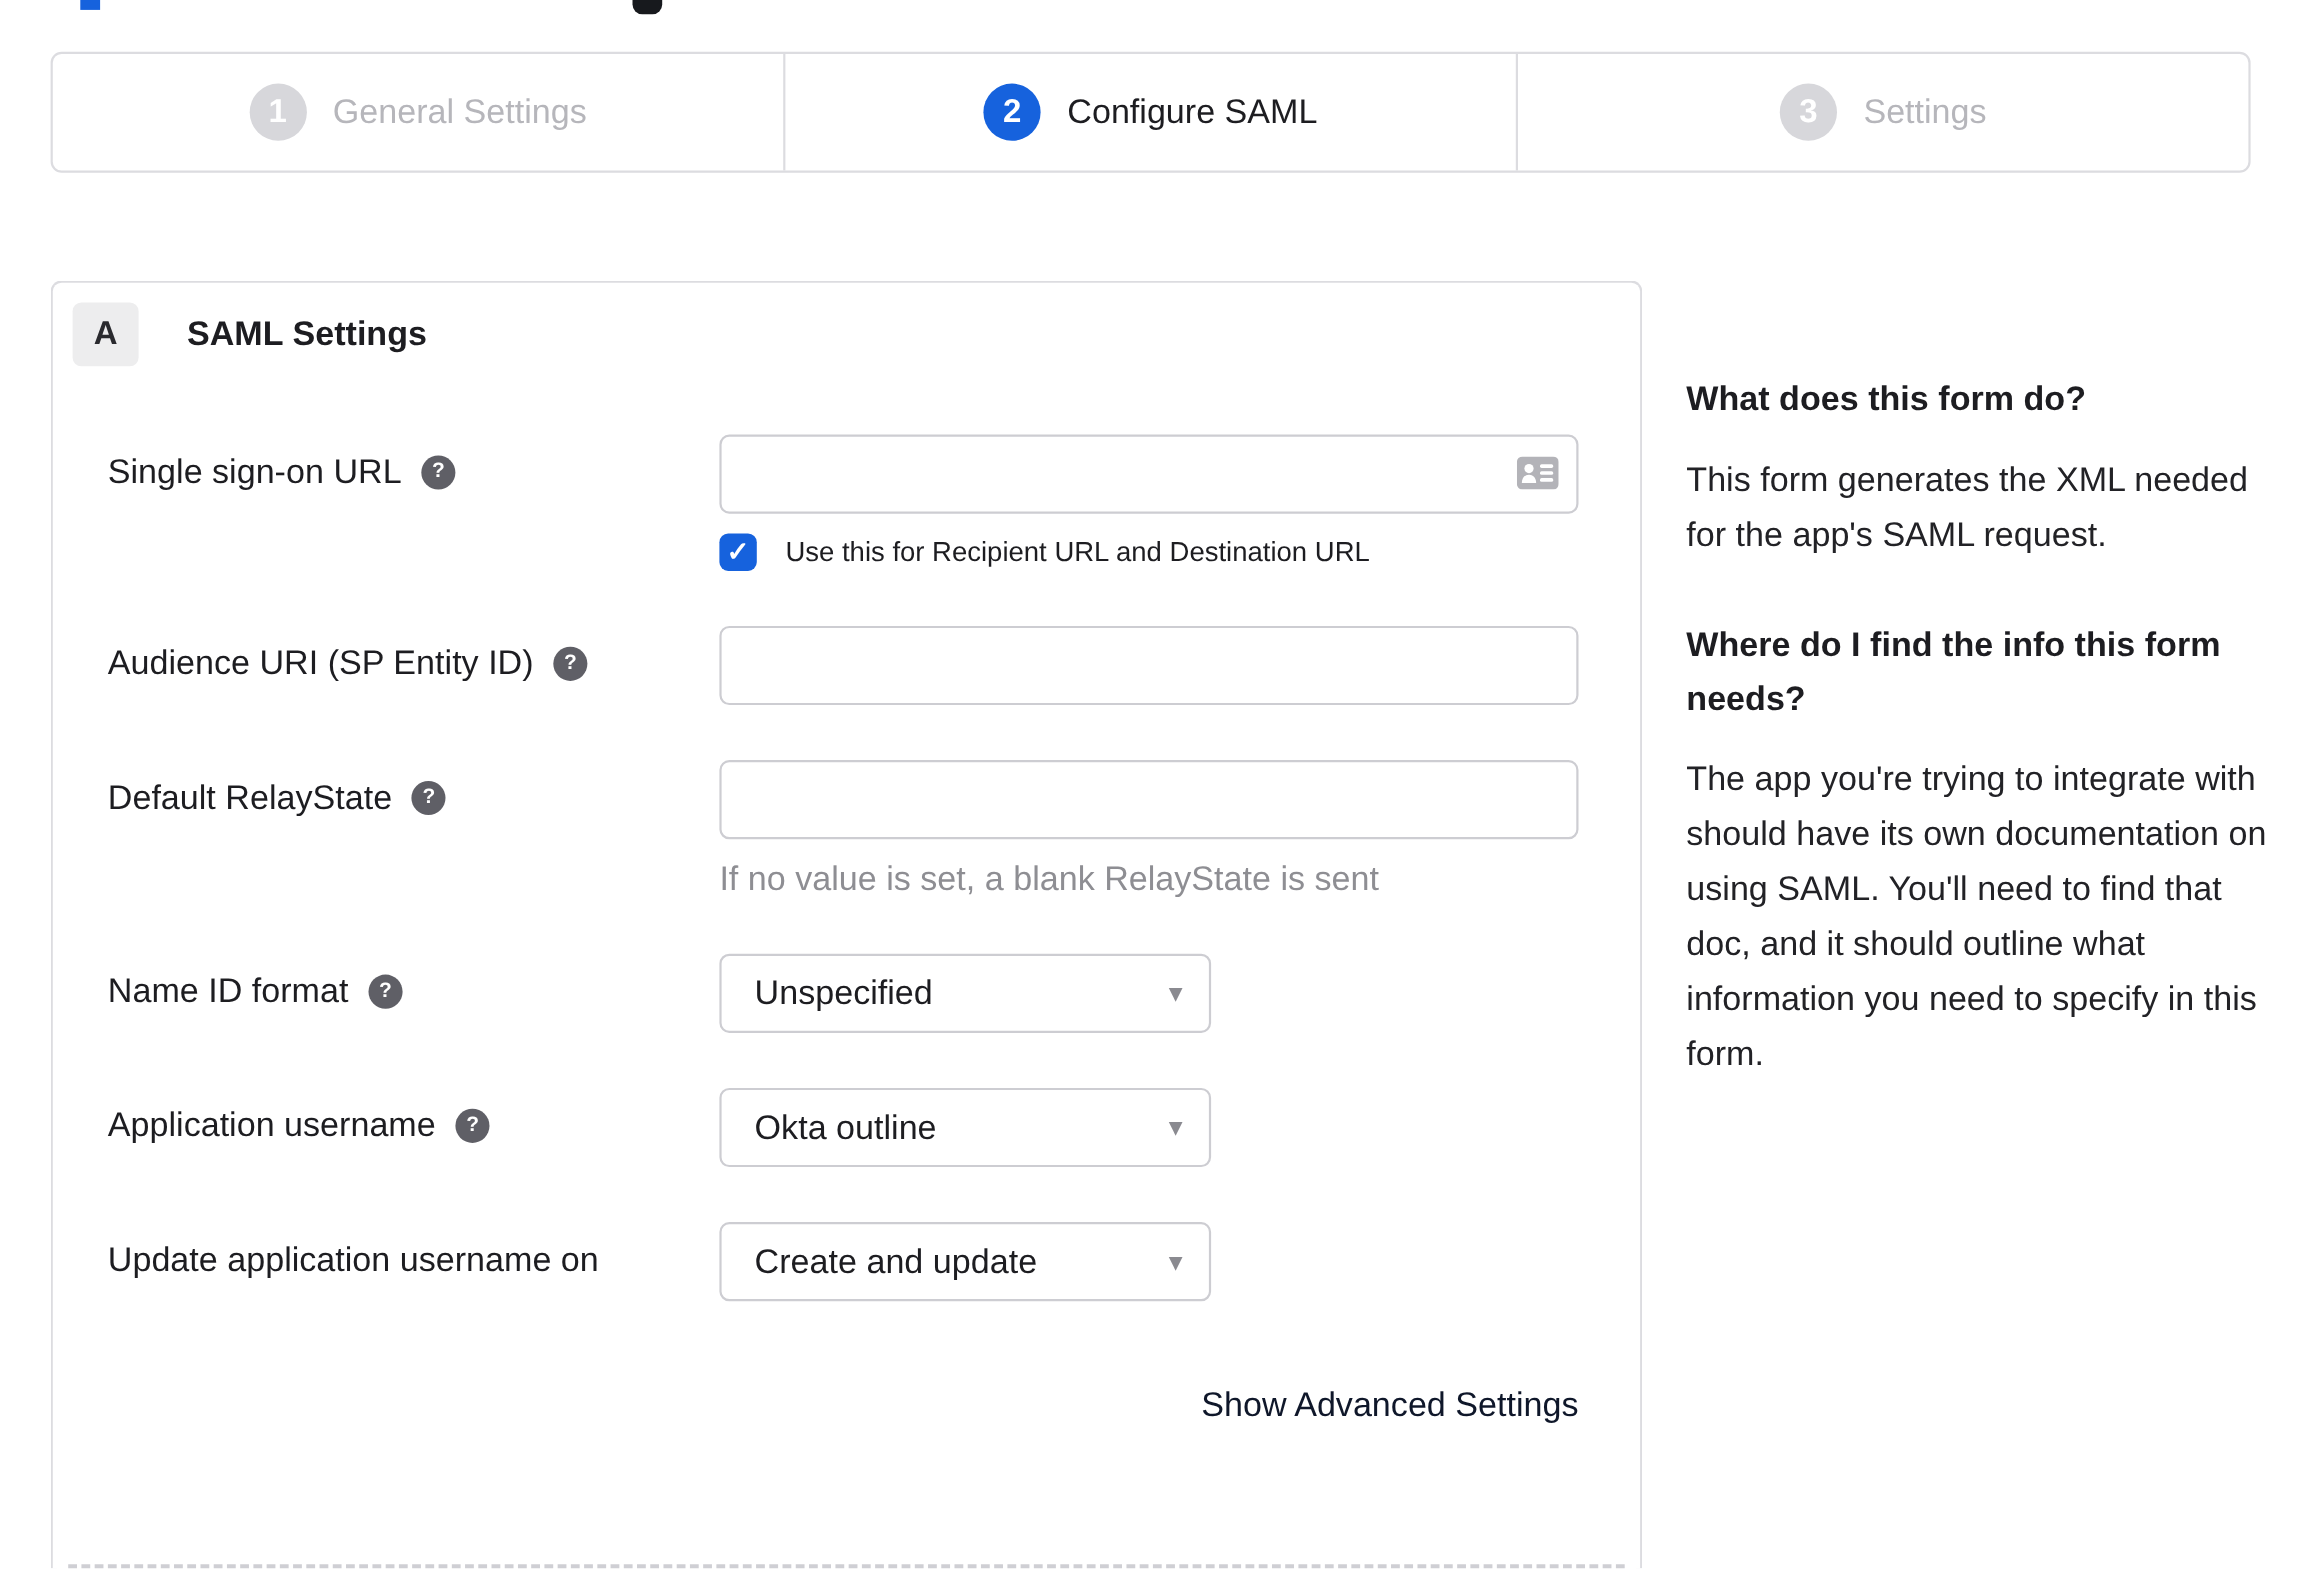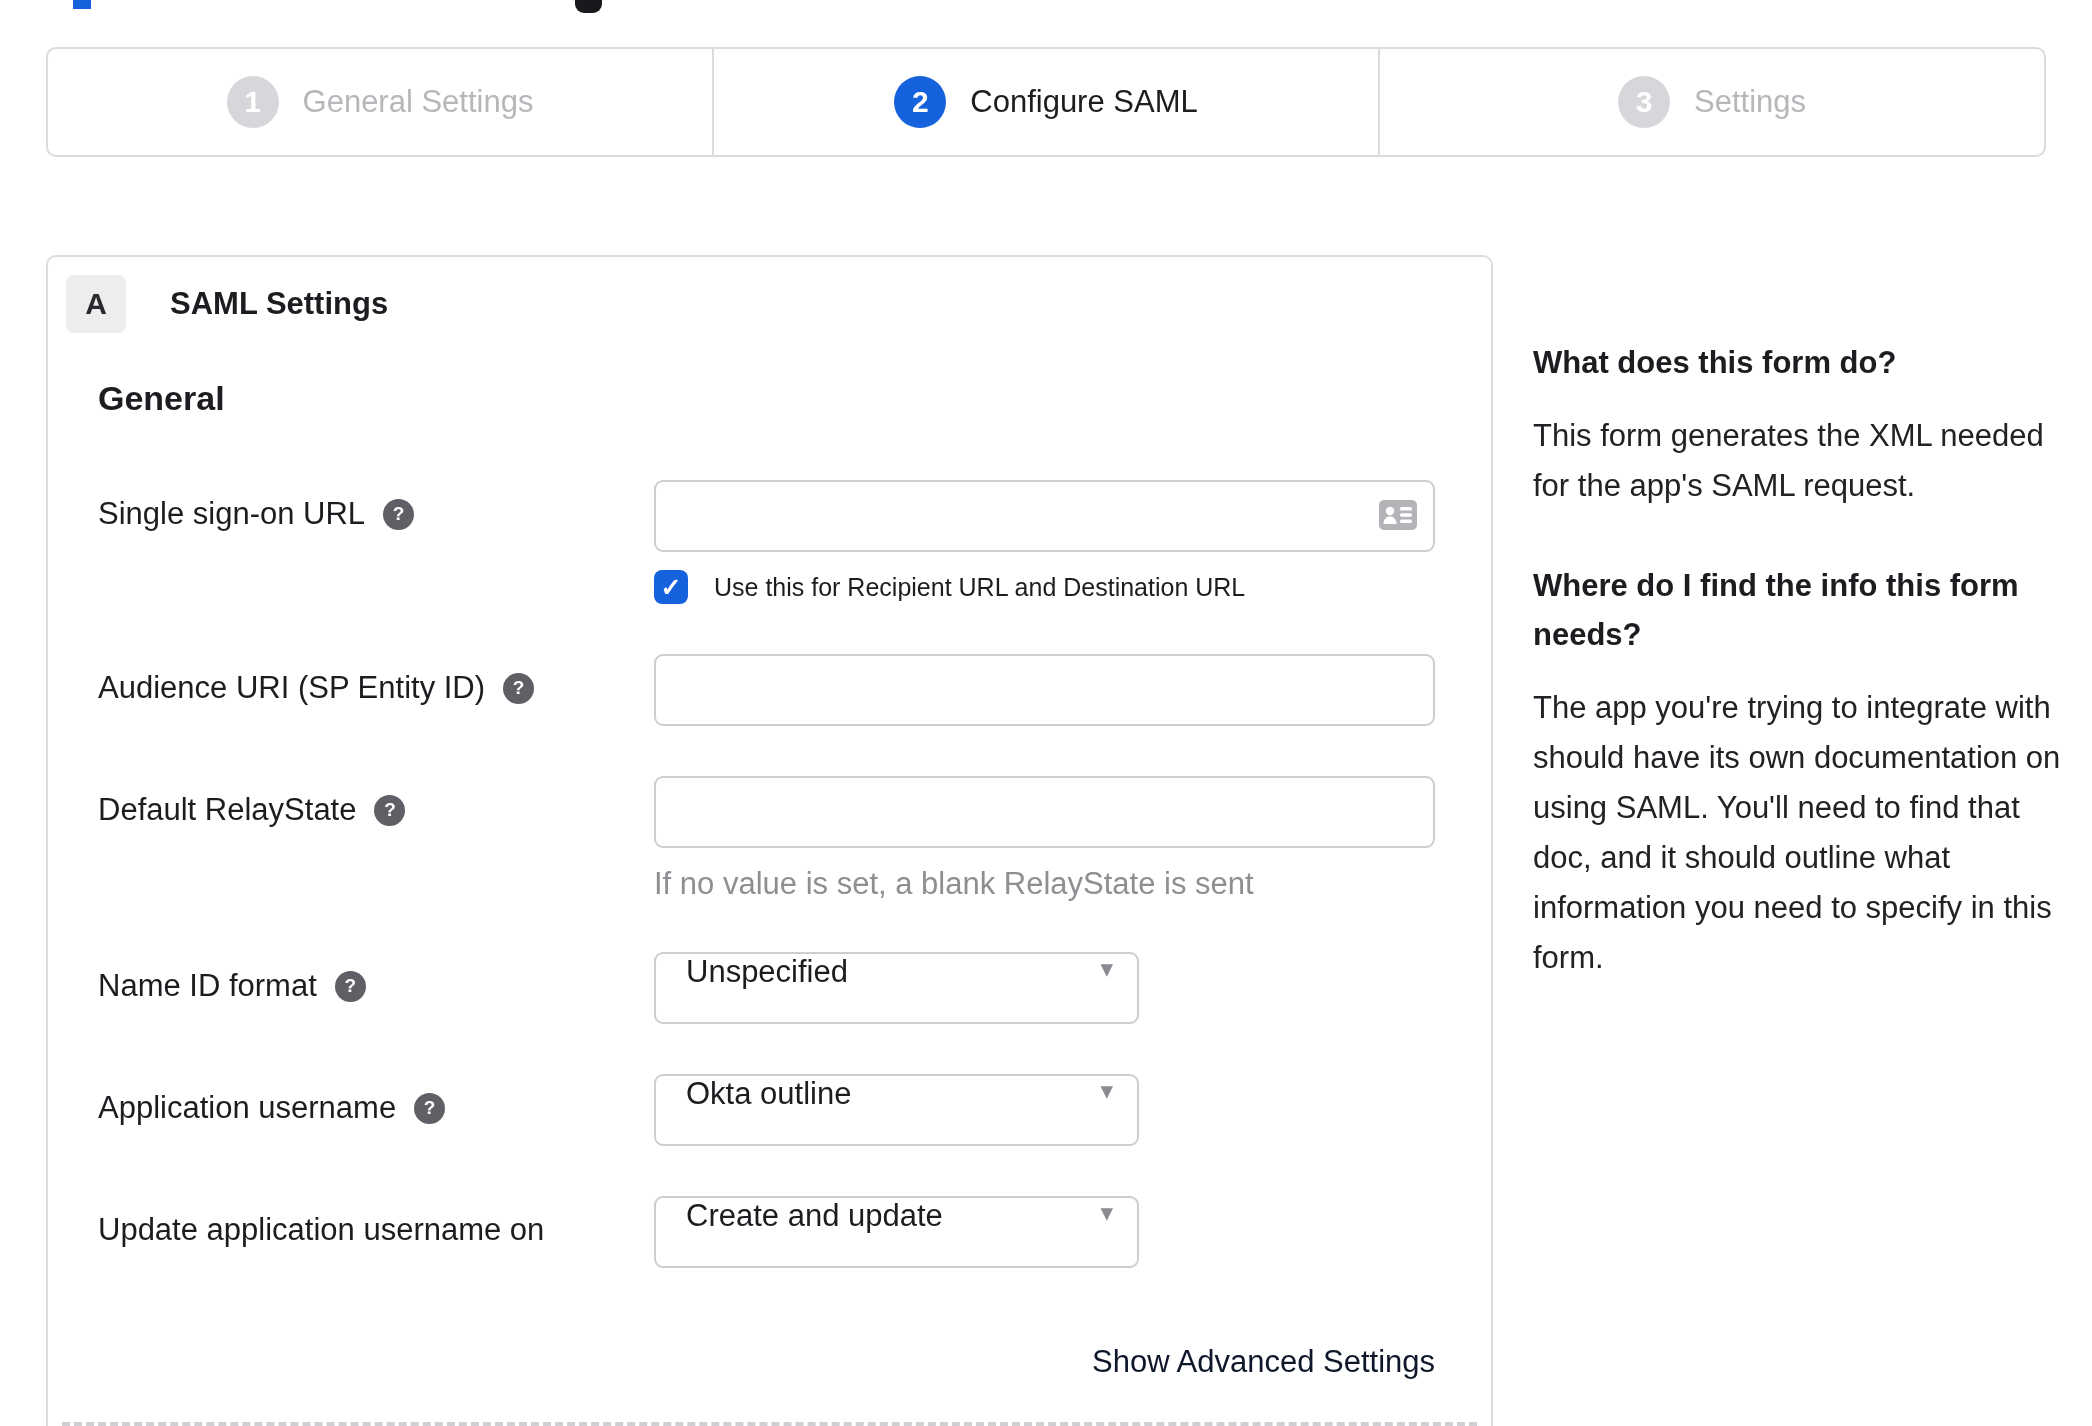--- a/index.html
+++ b/index.html
@@ -66,22 +66,22 @@
   .checkbox {
     width:34px; height:34px; background:#1662dd; border-radius:8px; display:flex;
     align-items:center; justify-content:center; cursor:pointer; flex:0 0 auto;
   }
   .check-glyph { color:#fff; font-size:25px; font-weight:700; line-height:1; }
   .check-label { font-size:25px; margin-left:26px; }
 
   .hint { margin-top:18px; font-size:31px; color:#8e8e93; }
 
   .select {
-    width:485px; height:72px; background:#fff; border:2px solid #cdcdd2; border-radius:9px;
-    display:flex; align-items:flex-start; justify-content:space-between;
+    width:447px; height:72px; background:#fff; border:2px solid #cdcdd2; border-radius:9px;
+    display:flex; align-items:center; justify-content:space-between;
     padding:0 24px 0 30px; cursor:pointer;
   }
   .select-value { font-size:31px; color:#1d1d21; }
   .caret { font-size:25px; color:#8a8a90; }
 
   .link-row { width:1337px; text-align:right; margin-top:76px; }
   .adv-link { font-size:31px; color:#0f172a; font-weight:500; text-decoration:none; cursor:pointer; }
 
   
   .side { position:absolute; left:1533px; top:338px; width:540px; }
@@ -109,21 +109,20 @@
   </div>
 </div>
 
 <div class="panel">
 
   <div class="panel-header">
     <span class="panel-badge">A</span>
     <span class="panel-title">SAML Settings</span>
   </div>
 
-  <div class="section-title">General</div>
 
   <div class="form-area">
 
     <div class="frow first">
       <div class="label-col">
         <span class="flabel">Single sign-on URL</span>
         <span class="help">?</span>
       </div>
       <div class="ctrl-col">
         <div class="text-input">

